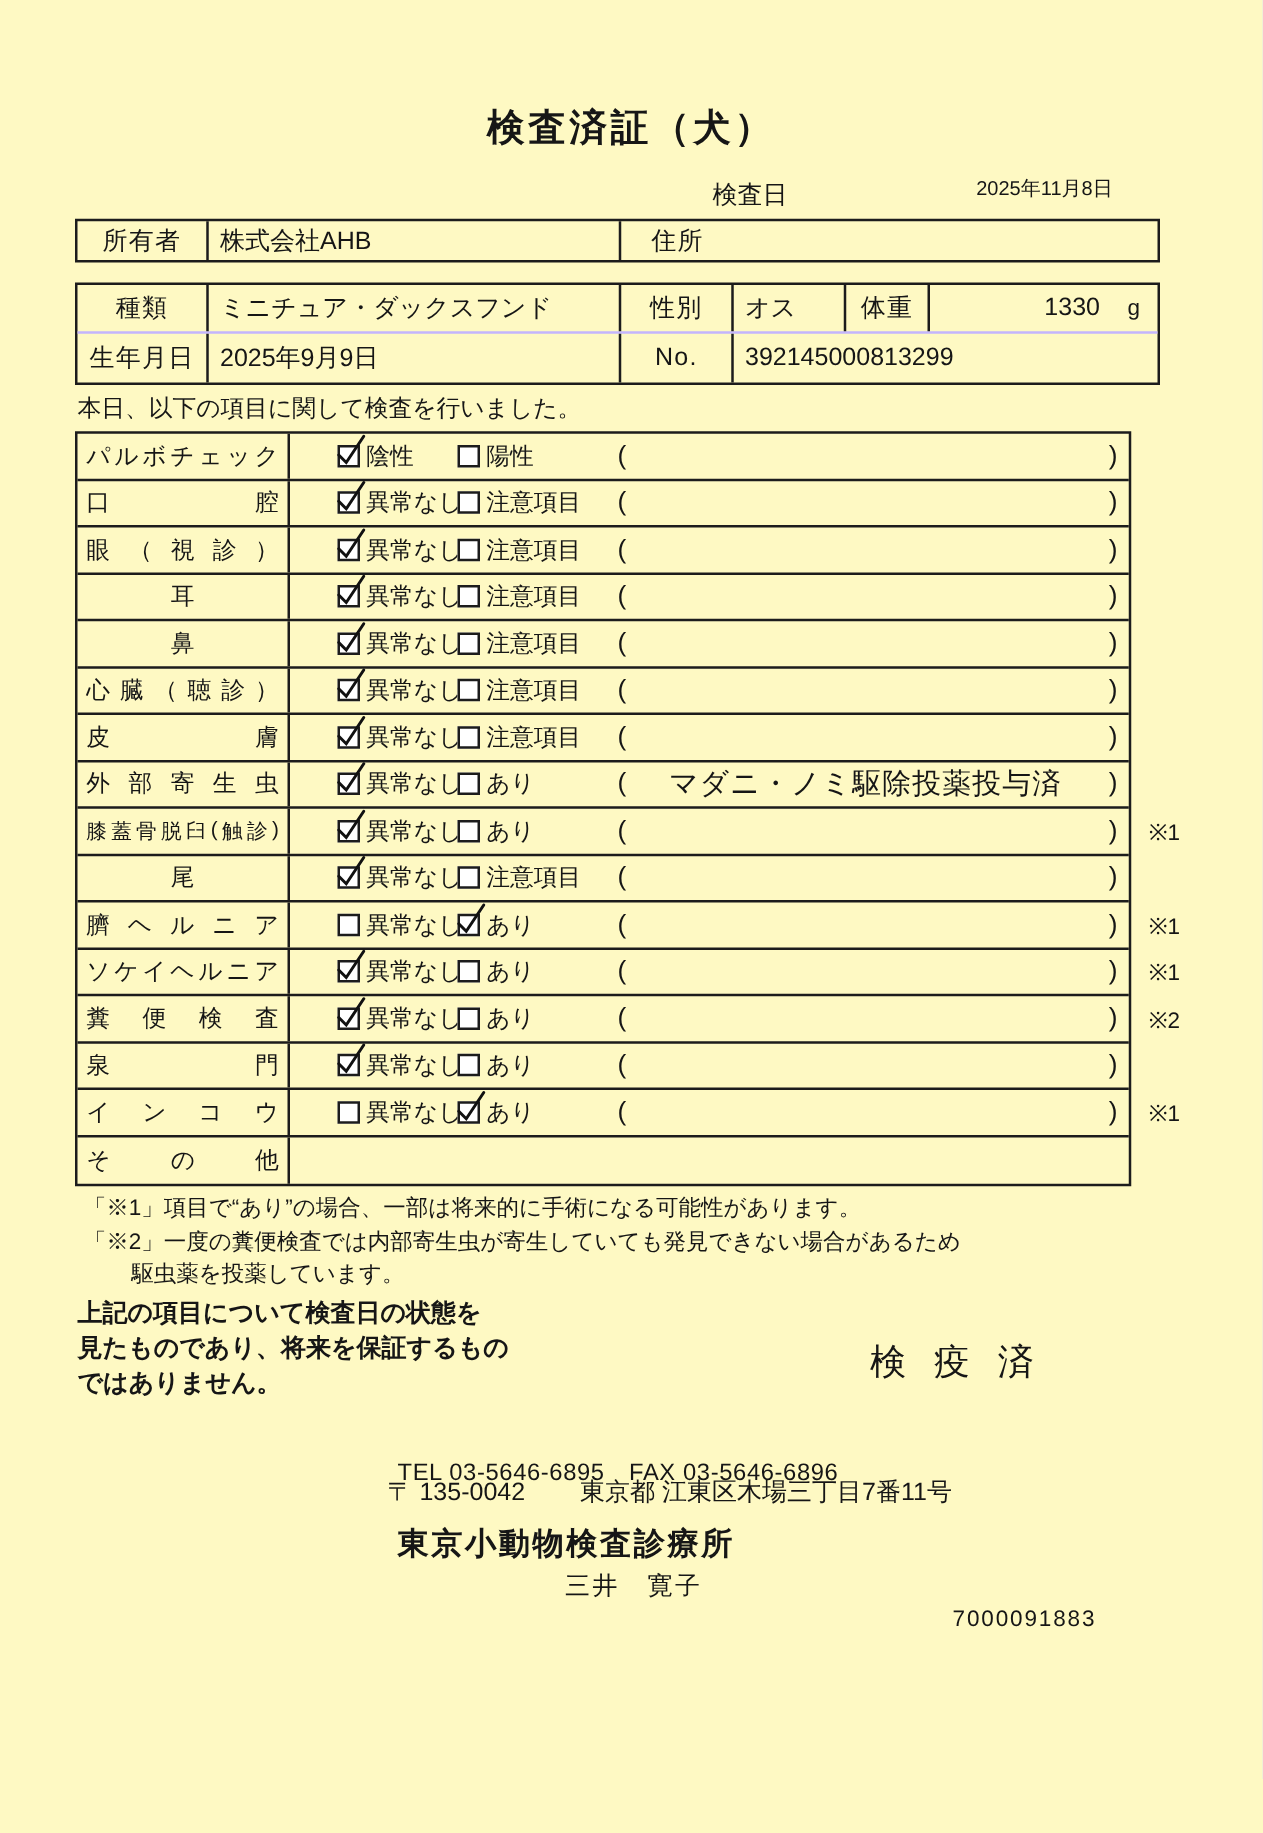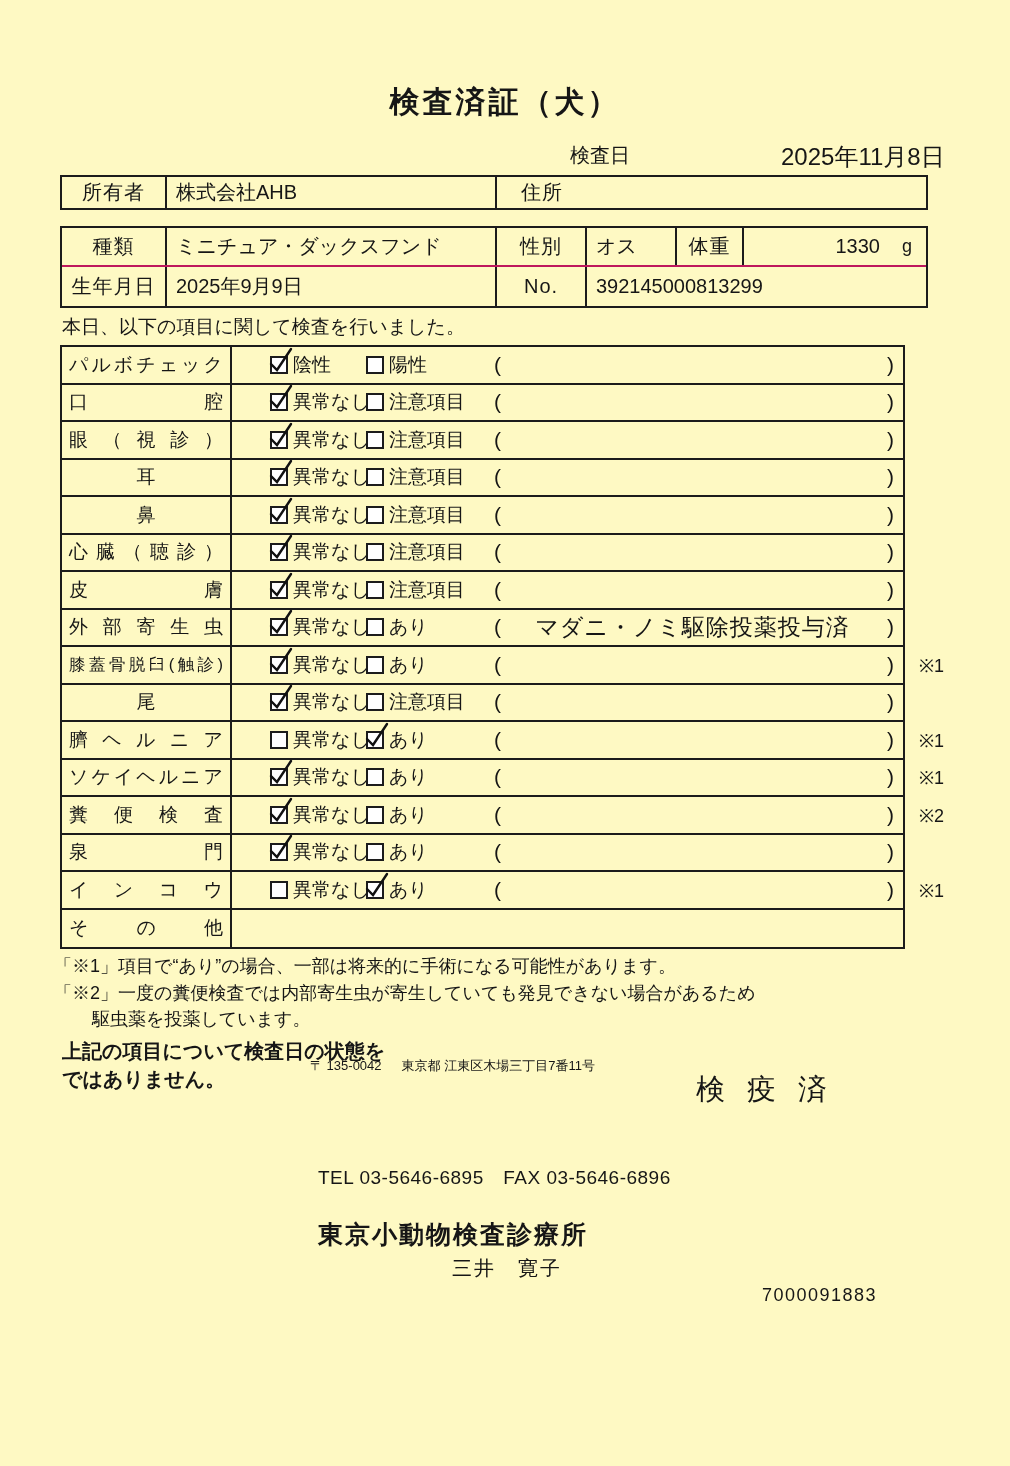--- a/index.html
+++ b/index.html
@@ -6,30 +6,30 @@
   .page {
     position:relative; width:1010px; height:1466px; background:#fef9c3;
     font-family:"Liberation Sans", sans-serif; color:#161616; overflow:hidden;
     margin:0 auto;
   }
   .title {
     position:absolute; top:82px; left:0; width:100%;
     text-align:center; font-size:30px; font-weight:600; letter-spacing:3px; margin:0;
   }
   .insp-date-label { position:absolute; left:570px; top:142px; font-size:20px; }
-  .insp-date-value { position:absolute; left:781px; top:141px; font-size:24px; }
+  .insp-date-value { position:absolute; left:781px; top:141px; font-size:16px; }
 
   
   .grid-table { position:absolute; border:2px solid #1c1c1c; box-sizing:border-box; }
   .cell { border-right:2px solid #1c1c1c; box-sizing:border-box; display:flex; align-items:center; font-size:20px; padding:0 9px; overflow:hidden; white-space:nowrap; }
   .cell:last-child { border-right:none; }
   .cell.head { justify-content:center; letter-spacing:1px; }
   .table1 { left:60px; top:175px; width:868px; height:35px; display:grid; grid-template-columns:105px 330px 90px 1fr; }
   .table2 { left:60px; top:226px; width:868px; height:82px; display:grid; grid-template-rows:1fr 1fr; }
-  .t2row { display:grid; border-bottom:2px solid #be185d; box-sizing:border-box; }
+  .t2row { display:grid; border-bottom:2px solid #c4b5fd; box-sizing:border-box; }
   .t2row:last-child { border-bottom:none; }
   .t2r1 { grid-template-columns:105px 330px 90px 90px 67px 1fr; }
   .t2r2 { grid-template-columns:105px 330px 90px 1fr; }
   .cell.weight { justify-content:flex-end; padding-right:14px; }
   .cell.weight .unit { margin-left:22px; font-size:18px; }
 
   .intro { position:absolute; left:62px; top:314px; font-size:19px; }
 
   
   .exam-table { position:absolute; left:60px; top:345px; width:845px; border:2px solid #1c1c1c; box-sizing:border-box; }
@@ -47,27 +47,27 @@
   .opt2 { left:134px; }
   .opt-text { font-size:19px; white-space:nowrap; }
   .cb { width:14px; height:14px; border:2px solid #1c1c1c; position:relative; flex:0 0 auto; background:#fff; }
   .cb .tick { position:absolute; left:-5px; top:-12px; width:27px; height:29px; }
   .paren { position:absolute; top:50%; transform:translateY(-50%); font-size:21px; }
   .paren.open { left:262px; }
   .paren.close { right:9px; }
   .paren-text { position:absolute; left:288px; right:38px; top:50%; transform:translateY(-50%); text-align:center; font-size:23px; letter-spacing:1px; white-space:nowrap; }
   .row-note { position:absolute; right:-41px; top:50%; transform:translateY(-50%); font-size:18px; }
 
-  .footnotes { position:absolute; left:54px; top:953px; font-size:18px; line-height:26.5px; }
+  .footnotes { position:absolute; left:67px; top:953px; font-size:18px; line-height:26.5px; }
   .fn.indent { padding-left:38px; }
 
   .disclaimer { position:absolute; left:62px; top:1037px; font-size:20px; line-height:28px; font-weight:600; }
   .stamp { position:absolute; left:696px; top:1070px; font-size:29px; letter-spacing:7px; font-weight:400; }
 
-  .addr-line { position:absolute; left:310px; top:1057px; font-size:13px; display:flex; gap:20px; white-space:nowrap; }
+  .addr-line { position:absolute; left:310px; top:1180px; font-size:20px; display:flex; gap:44px; white-space:nowrap; }
   .tel-line { position:absolute; left:318px; top:1165px; font-size:19px; letter-spacing:0.5px; white-space:nowrap; }
   .clinic-name { position:absolute; left:318px; top:1218px; font-size:25px; letter-spacing:2px; font-weight:600; }
   .rep-name { position:absolute; left:452px; top:1255px; font-size:20px; letter-spacing:2px; }
   .serial { position:absolute; left:762px; top:1285px; font-size:18px; letter-spacing:1.5px; }
 </style>
 </head>
 <body>
 
 <div class="page">
 
@@ -483,20 +483,21 @@
     </div>
 
   <div class="footnotes">
     <div class="fn">「※1」項目で“あり”の場合、一部は将来的に手術になる可能性があります。</div>
     <div class="fn">「※2」一度の糞便検査では内部寄生虫が寄生していても発見できない場合があるため</div>
     <div class="fn indent">駆虫薬を投薬しています。</div>
   </div>
 
   <div class="disclaimer">
     <div>上記の項目について検査日の状態を</div>
+    <div>見たものであり、将来を保証するもの</div>
     <div>ではありません。</div>
   </div>
 
   <div class="stamp">検 疫 済</div>
 
   <div class="addr-line">
     <span>〒 135-0042</span>
     <span>東京都 江東区木場三丁目7番11号</span>
   </div>
   <div class="tel-line">TEL 03-5646-6895　FAX 03-5646-6896</div>

